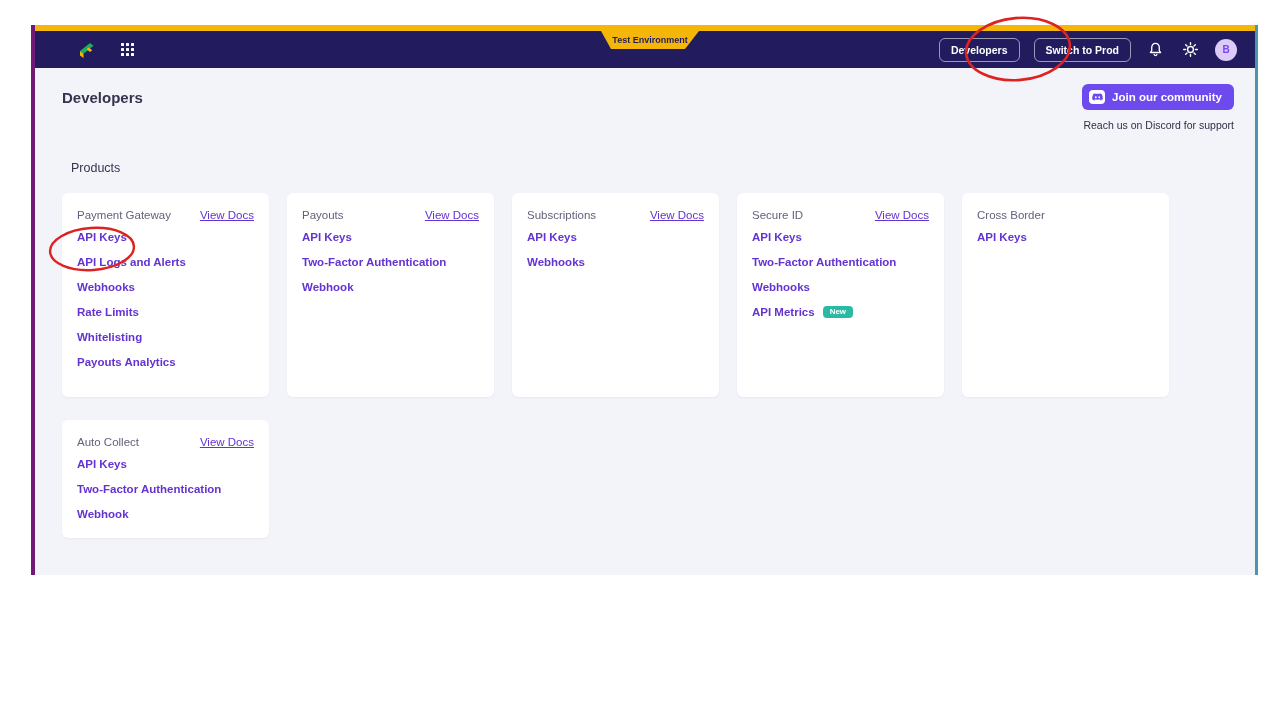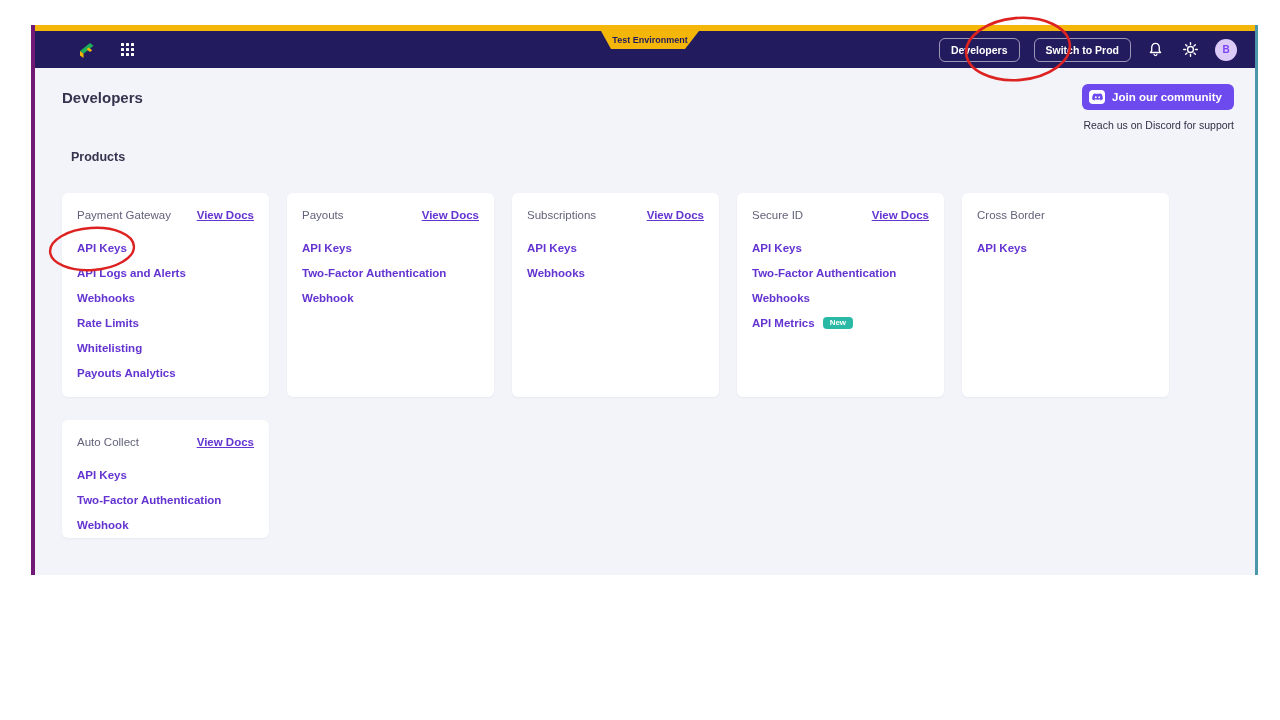--- a/index.html
+++ b/index.html
@@ -46,35 +46,35 @@
   .community { position:absolute; right:21px; top:16px; text-align:right; }
   .community-btn {
     display:inline-flex; align-items:center; gap:7px;
     background:#6d4aed; color:#ffffff; border:none; border-radius:6px;
     font-size:11.5px; font-weight:bold; padding:6px 12px 6px 7px; cursor:pointer;
     font-family:"Liberation Sans", sans-serif;
   }
   .discord-chip { width:16px; height:14px; background:#ffffff; border-radius:4px; display:flex; align-items:center; justify-content:center; }
   .community-sub { margin-top:9px; font-size:10.5px; color:#2f2f45; font-weight:normal; }
 
-  .section-title { position:absolute; left:27px; top:82px; font-size:12.5px; font-weight:bold; color:#34344e;padding-left:9px; }
+  .section-title { position:absolute; left:27px; top:93px; font-size:12.5px; font-weight:normal; color:#34344e;padding-left:9px; }
 
   .cards-row { position:absolute; left:27px; display:flex; gap:18px; }
   .row-1 { top:125px; }
   .row-2 { top:352px; }
   .card {
     width:207px; background:#ffffff; border-radius:6px; padding:16px 15px;
     box-shadow:0 1px 2px rgba(40,40,80,0.05);
   }
   .row-1 .card { height:204px; }
   .row-2 .card { height:118px; }
   .card-head { display:flex; justify-content:space-between; align-items:baseline; }
   .card-title { font-size:11.5px; color:#62627a; }
-  .view-docs { font-size:11.5px; font-weight:bold; color:#6434d1; text-decoration:underline; cursor:pointer; }
-  .card-links { margin-top:21px; }
+  .view-docs { font-size:11.5px; font-weight:normal; color:#6434d1; text-decoration:underline; cursor:pointer; }
+  .card-links { margin-top:10px; }
   .card-link { display:flex; align-items:center; gap:8px; font-size:11.5px; font-weight:bold; color:#6434d1; cursor:pointer; margin-bottom:13px; height:12px; }
   .badge-new {
     background:#29b9a4; color:#ffffff; font-size:8px; font-weight:bold;
     border-radius:4px; padding:2px 7px; line-height:1;
   }
 
   .annot { position:absolute; pointer-events:none; }
 </style>
 </head>
 <body>

